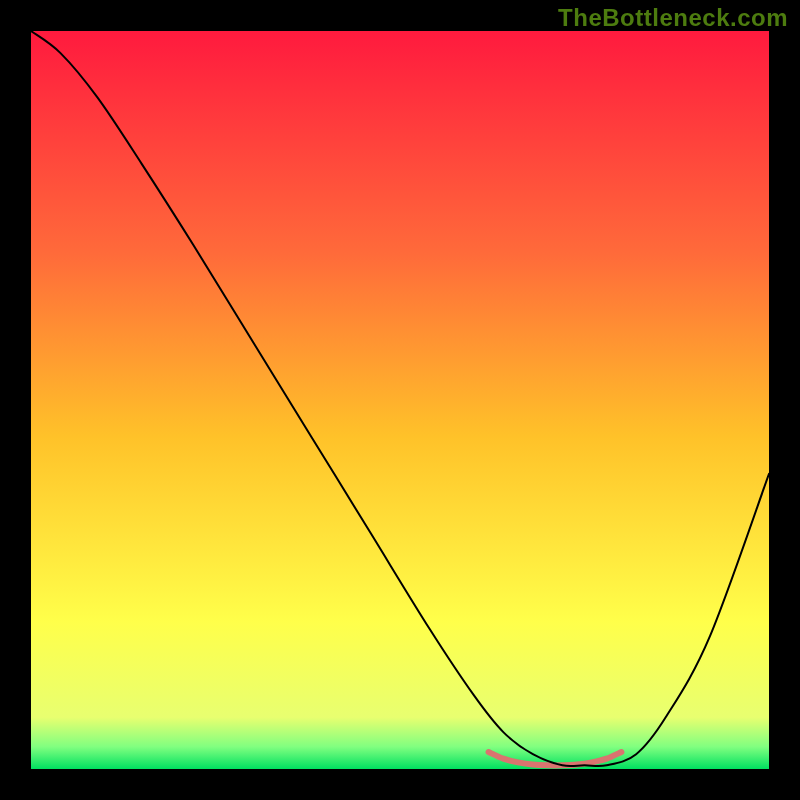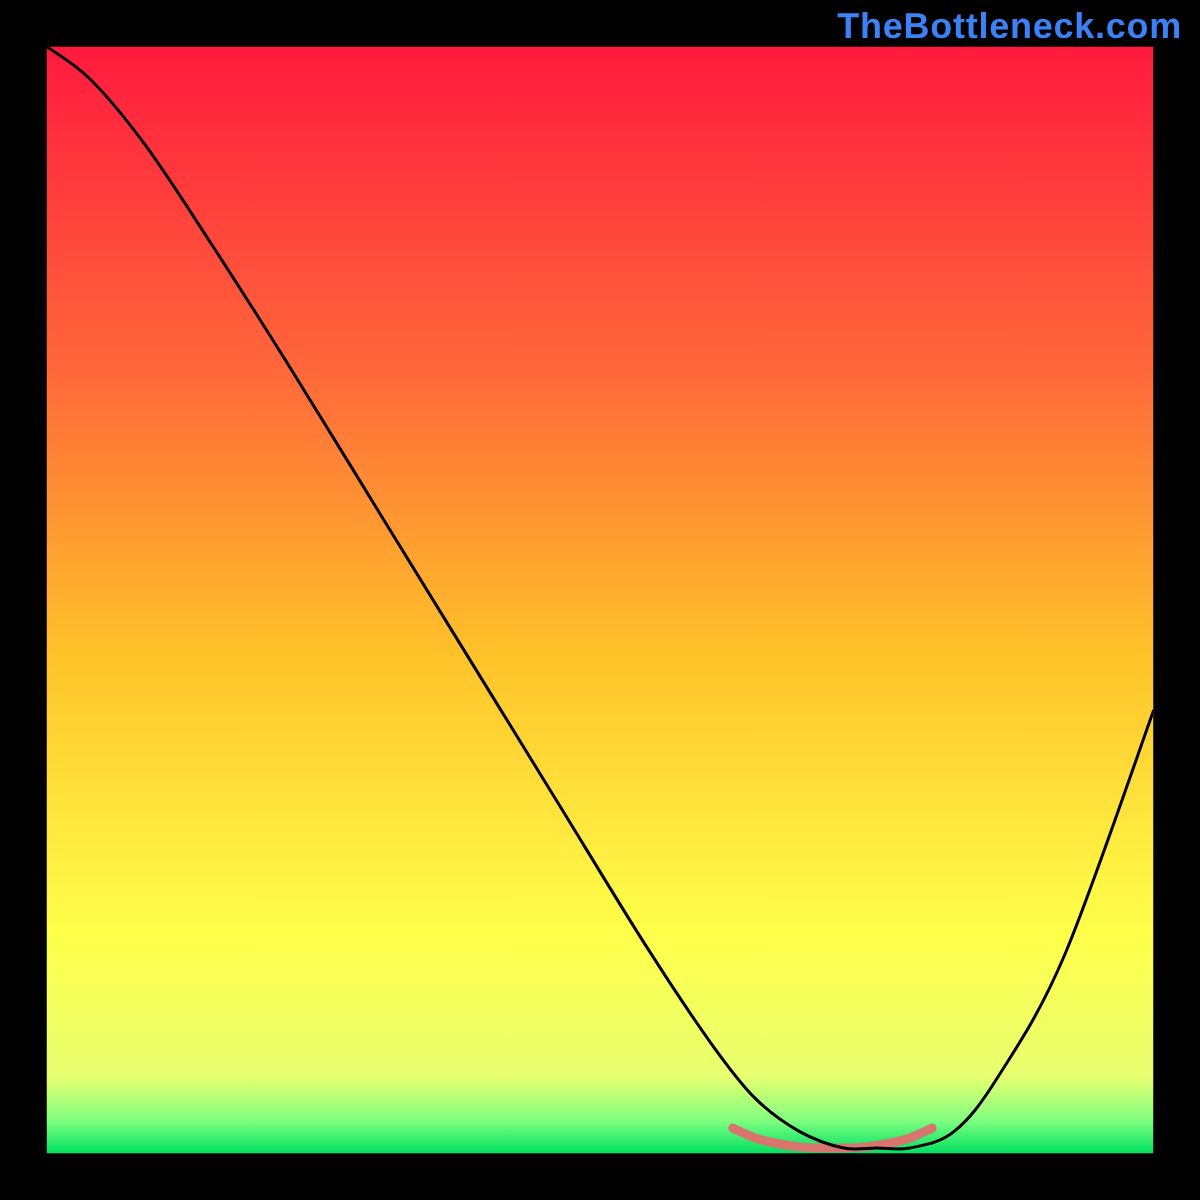--- a/index.html
+++ b/index.html
@@ -10,21 +10,21 @@
     background: #000;
     overflow: hidden;
   }
   .watermark {
     position: absolute;
     top: 4px;
     right: 12px;
     font-family: Arial, Helvetica, sans-serif;
     font-size: 24px;
     font-weight: bold;
-    color: #3b82f6;
+    color: #4d7c0f;
     letter-spacing: 0.5px;
     z-index: 10;
   }
   .plot {
     position: absolute;
     left: 31px;
     top: 31px;
     width: 738px;
     height: 738px;
   }

